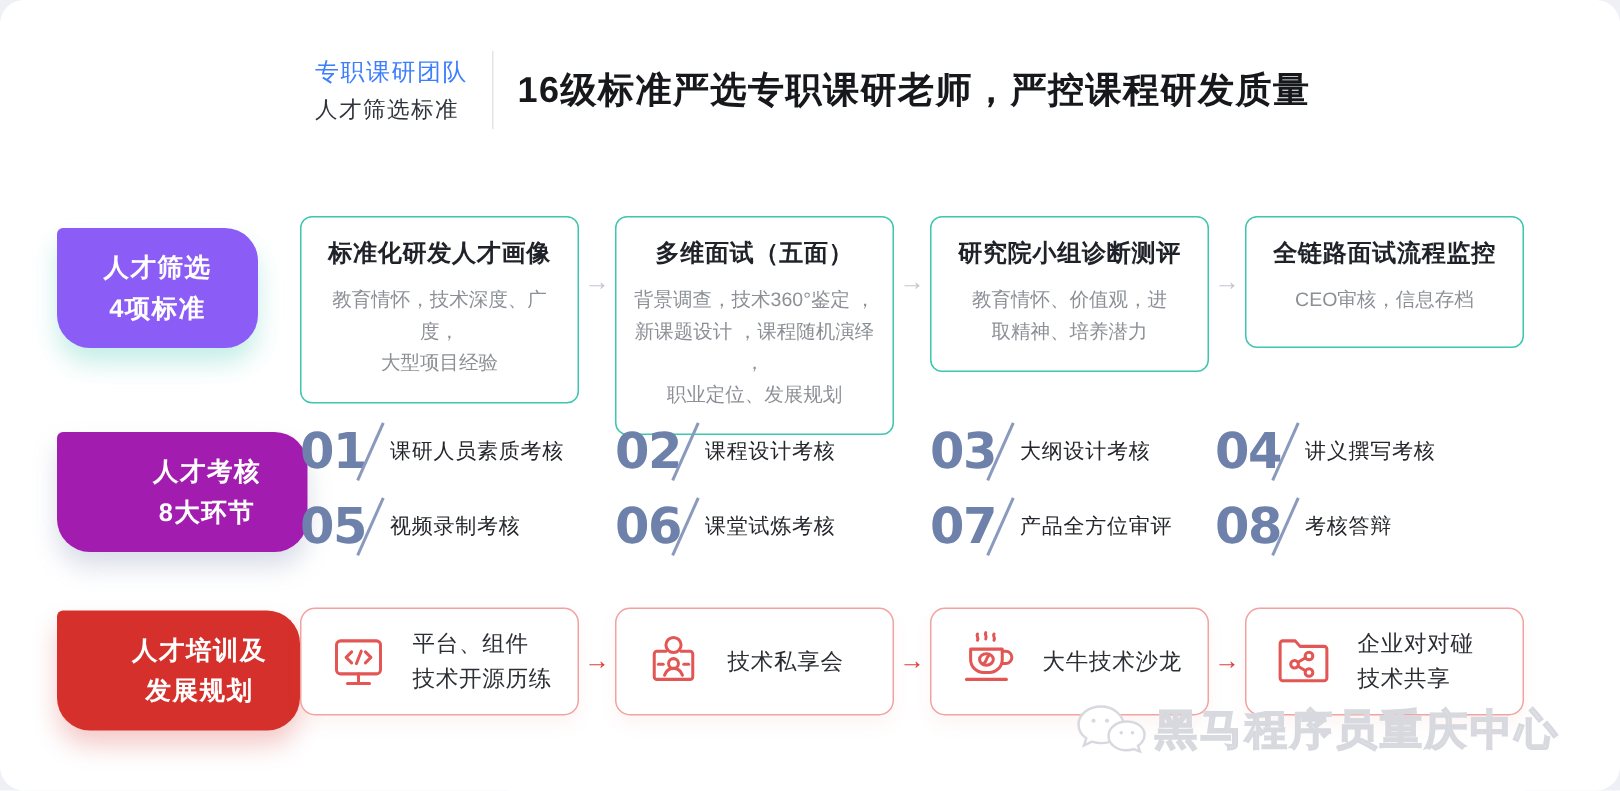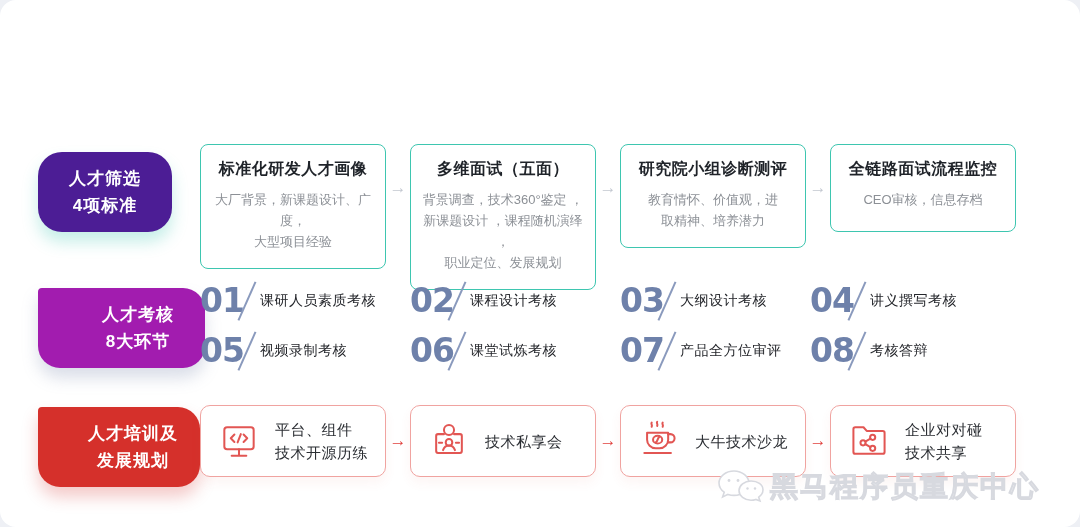--- a/index.html
+++ b/index.html
@@ -23,21 +23,21 @@
   .badge-line2{color:#30343b;font-size:15px;letter-spacing:1px;}
   .v-divider{width:1px;height:52px;background:#e3e5ea;}
   .main-title{color:#16181c;font-size:24px;font-weight:700;letter-spacing:1px;}
   
   .row-label{
     position:absolute;left:38px;width:134px;height:80px;
     display:flex;align-items:center;justify-content:center;text-align:center;
     color:#fff;font-size:17px;font-weight:700;line-height:27px;
     border-radius:4px 22px 22px 22px;white-space:pre-line;letter-spacing:1px;
   }
-  .label-teal{top:152px;background:#4c1d95;box-shadow:0 10px 16px rgba(52,195,172,.28);border-radius:24px;}
+  .label-teal{top:152px;background:#8b5cf6;box-shadow:0 10px 16px rgba(52,195,172,.28);}
   .label-slate{top:288px;background:#a21caf;box-shadow:0 10px 16px rgba(123,137,172,.28);padding-left:33px;}
   .label-red{top:407px;background:#d5302b;box-shadow:0 10px 16px rgba(213,48,43,.25);padding-left:28px;}
   
   .sel-row{
     position:absolute;left:200px;top:144px;width:820px;
     display:flex;align-items:flex-start;
   }
   .sel-card{
     width:186px;box-sizing:border-box;
     border:1.5px solid #3ec6b0;border-radius:8px;background:#fff;
@@ -92,27 +92,35 @@
     font-size:28px;font-weight:700;letter-spacing:2px;
     color:#f1f2f5;
     -webkit-text-stroke:1px #d7d9df;
   }
 </style>
 </head>
 <body>
 
 <div class="panel">
 
+  <div class="header">
+    <div class="badge-col">
+      <span class="badge-line1">专职课研团队</span>
+      <span class="badge-line2">人才筛选标准</span>
+    </div>
+    <div class="v-divider"></div>
+    <div class="main-title">16级标准严选专职课研老师，严控课程研发质量</div>
+  </div>
 
   <div class="row-label label-teal">人才筛选
 4项标准</div>
   <div class="sel-row">
     <div class="sel-card">
       <div class="sel-card-title">标准化研发人才画像</div>
-      <div class="sel-card-body">大厂背景，新课题设计、广度，
+      <div class="sel-card-body">教育情怀，技术深度、广度，
 大型项目经验</div>
     </div>
     <div class="gap-arrow">
         <span class="arrow-gray">→</span>
       </div>
     <div class="sel-card">
       <div class="sel-card-title">多维面试（五面）</div>
       <div class="sel-card-body">背景调查，技术360°鉴定 ，
 新课题设计 ，课程随机演绎 ，
 职业定位、发展规划</div>

